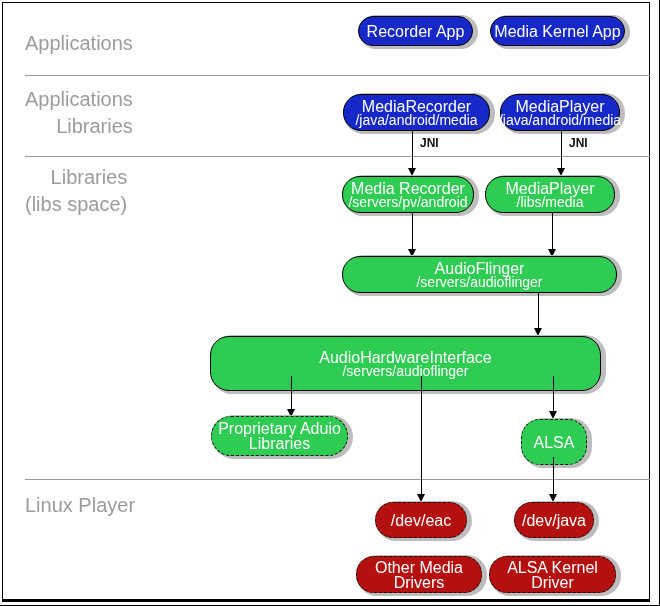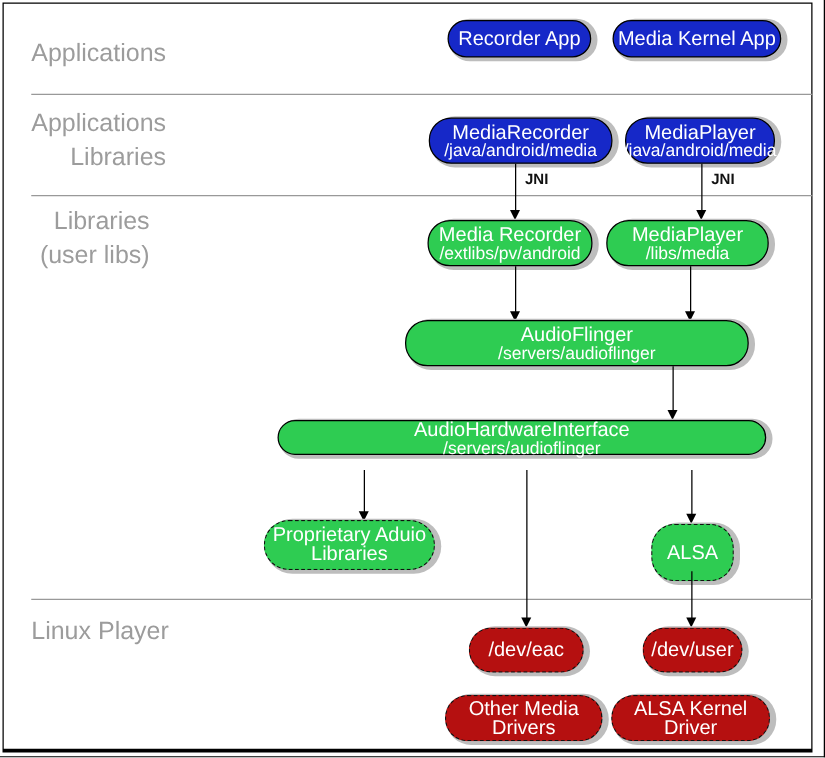--- a/index.html
+++ b/index.html
@@ -29,21 +29,21 @@
 
 <div id="stage">
   <div id="frame"></div>
 
   <div class="divider" style="top:75px"></div>
   <div class="divider" style="top:156px"></div>
   <div class="divider" style="top:479px"></div>
 
   <div class="layer-label" style="left:25px;top:30px">Applications</div>
   <div class="layer-label" style="left:25px;top:86px"><span>Applications</span><br><span style="margin-left:8px">Libraries</span></div>
-  <div class="layer-label" style="left:25px;top:164px"><span style="margin-left:18px">Libraries</span><br><span>(user libs)</span></div>
+  <div class="layer-label" style="left:25px;top:164px"><span style="margin-left:18px">Libraries</span><br><span>(libs space)</span></div>
   <div class="layer-label" style="left:25px;top:492px">Linux Player</div>
 
   <div class="node blue solid" style="left:358px;top:16px;width:115px;height:30px;border-radius:15px">
     <div class="t">Recorder App</div>
   </div>
   <div class="node blue solid" style="left:490px;top:16px;width:135px;height:30px;border-radius:15px">
     <div class="t">Media Kernel App</div>
   </div>
 
   <div class="node blue solid" style="left:343px;top:94px;width:147px;height:37px;border-radius:18px">
@@ -57,41 +57,41 @@
 
   <div class="vline" style="left:412px;top:131px;height:38px"></div>
   <div class="ahead" style="left:408px;top:168px"></div>
   <div class="jni" style="left:420px;top:136px">JNI</div>
   <div class="vline" style="left:561px;top:131px;height:38px"></div>
   <div class="ahead" style="left:557px;top:168px"></div>
   <div class="jni" style="left:569px;top:136px">JNI</div>
 
   <div class="node green solid" style="left:342px;top:176px;width:132px;height:37px;border-radius:18px">
     <div class="t">Media Recorder</div>
-    <div class="s">/extlibs/pv/android</div>
+    <div class="s">/servers/pv/android</div>
   </div>
   <div class="node green solid" style="left:485px;top:176px;width:130px;height:37px;border-radius:18px">
     <div class="t">MediaPlayer</div>
     <div class="s">/libs/media</div>
   </div>
 
   <div class="vline" style="left:412px;top:213px;height:37px"></div>
   <div class="ahead" style="left:408px;top:249px"></div>
   <div class="vline" style="left:552px;top:213px;height:37px"></div>
   <div class="ahead" style="left:548px;top:249px"></div>
 
-  <div class="node green solid" style="left:324px;top:256px;width:275px;height:37px;border-radius:18px">
+  <div class="node green solid" style="left:342px;top:256px;width:275px;height:37px;border-radius:18px">
     <div class="t">AudioFlinger</div>
     <div class="s">/servers/audioflinger</div>
   </div>
 
   <div class="vline" style="left:538px;top:293px;height:36px"></div>
   <div class="ahead" style="left:534px;top:328px"></div>
 
-  <div class="node green solid" style="left:222px;top:336px;width:391px;height:28px;border-radius:19px">
+  <div class="node green solid" style="left:210px;top:336px;width:391px;height:55px;border-radius:19px">
     <div class="t">AudioHardwareInterface</div>
     <div class="s">/servers/audioflinger</div>
   </div>
 
   <div class="vline" style="left:291px;top:376px;height:34px"></div>
   <div class="ahead" style="left:287px;top:409px"></div>
   <div class="vline" style="left:553px;top:376px;height:36px"></div>
   <div class="ahead" style="left:549px;top:411px"></div>
   <div class="vline" style="left:421px;top:376px;height:119px"></div>
   <div class="ahead" style="left:417px;top:494px"></div>
@@ -104,21 +104,21 @@
     <div class="t">ALSA</div>
   </div>
 
   <div class="vline" style="left:553px;top:457px;height:38px"></div>
   <div class="ahead" style="left:549px;top:494px"></div>
 
   <div class="node red dashed" style="left:375px;top:502px;width:92px;height:36px;border-radius:18px">
     <div class="t">/dev/eac</div>
   </div>
   <div class="node red dashed" style="left:514px;top:502px;width:80px;height:36px;border-radius:18px">
-    <div class="t">/dev/user</div>
+    <div class="t">/dev/java</div>
   </div>
   <div class="node red dashed" style="left:356px;top:556px;width:126px;height:37px;border-radius:18px">
     <div class="t">Other Media Drivers</div>
   </div>
   <div class="node red dashed" style="left:489px;top:556px;width:127px;height:37px;border-radius:18px">
     <div class="t">ALSA Kernel Driver</div>
   </div>
 </div>
 
 </body></html>

